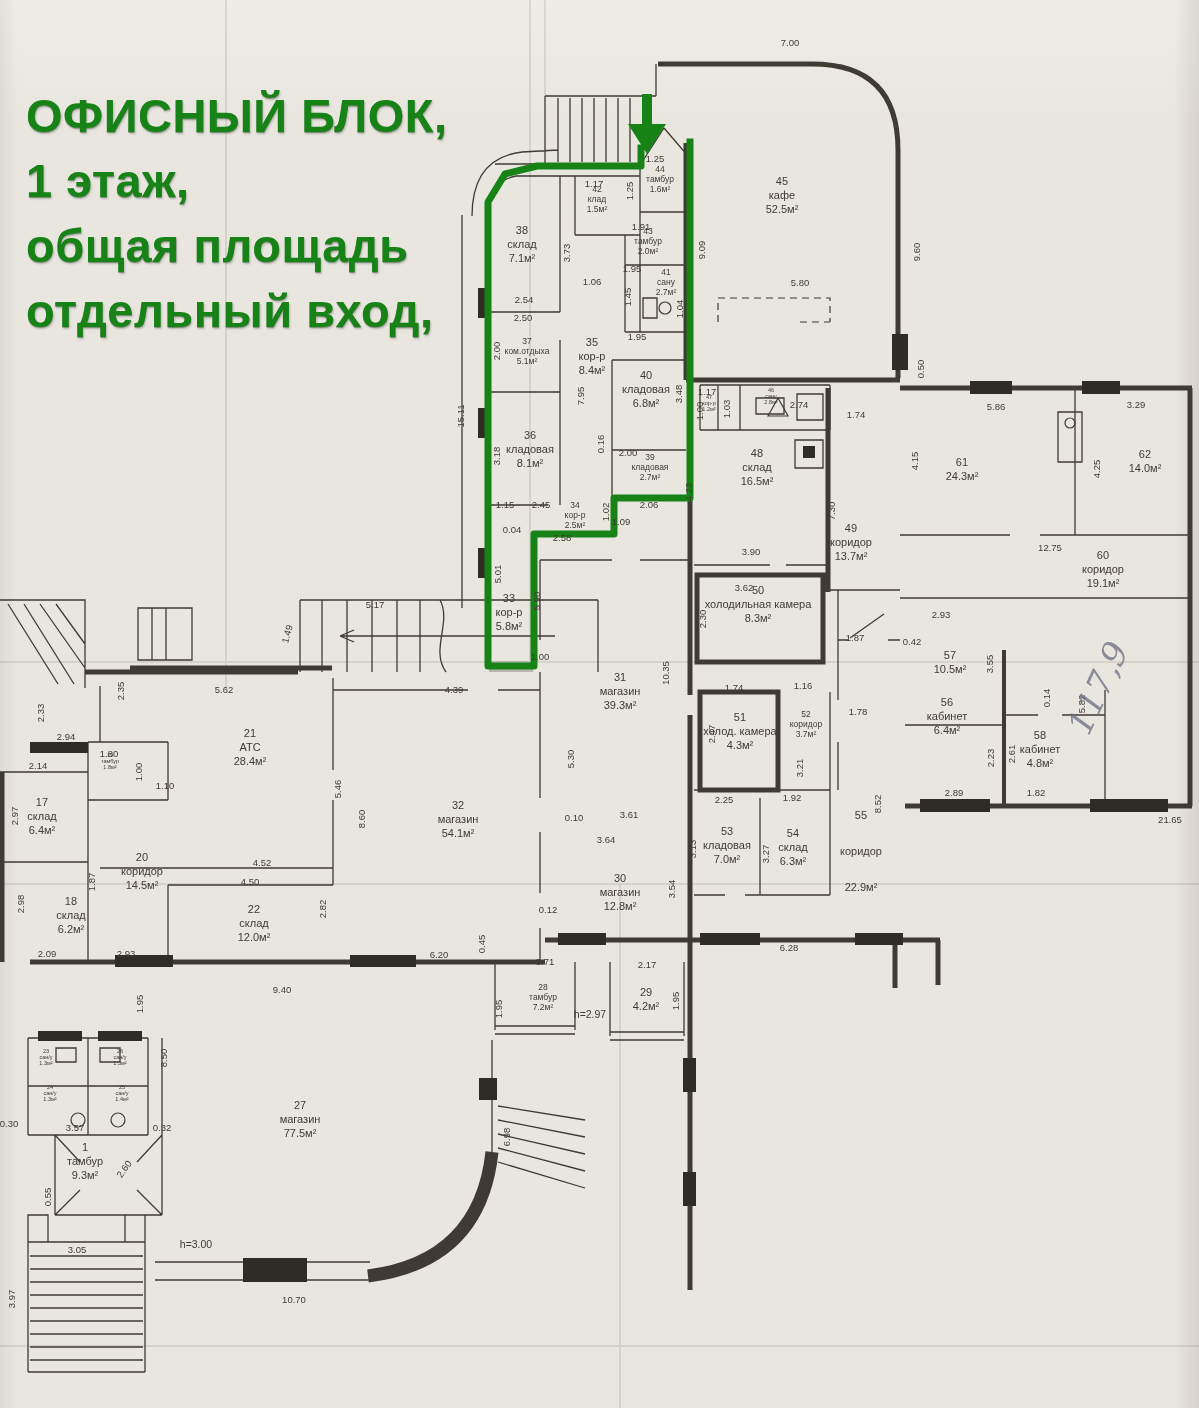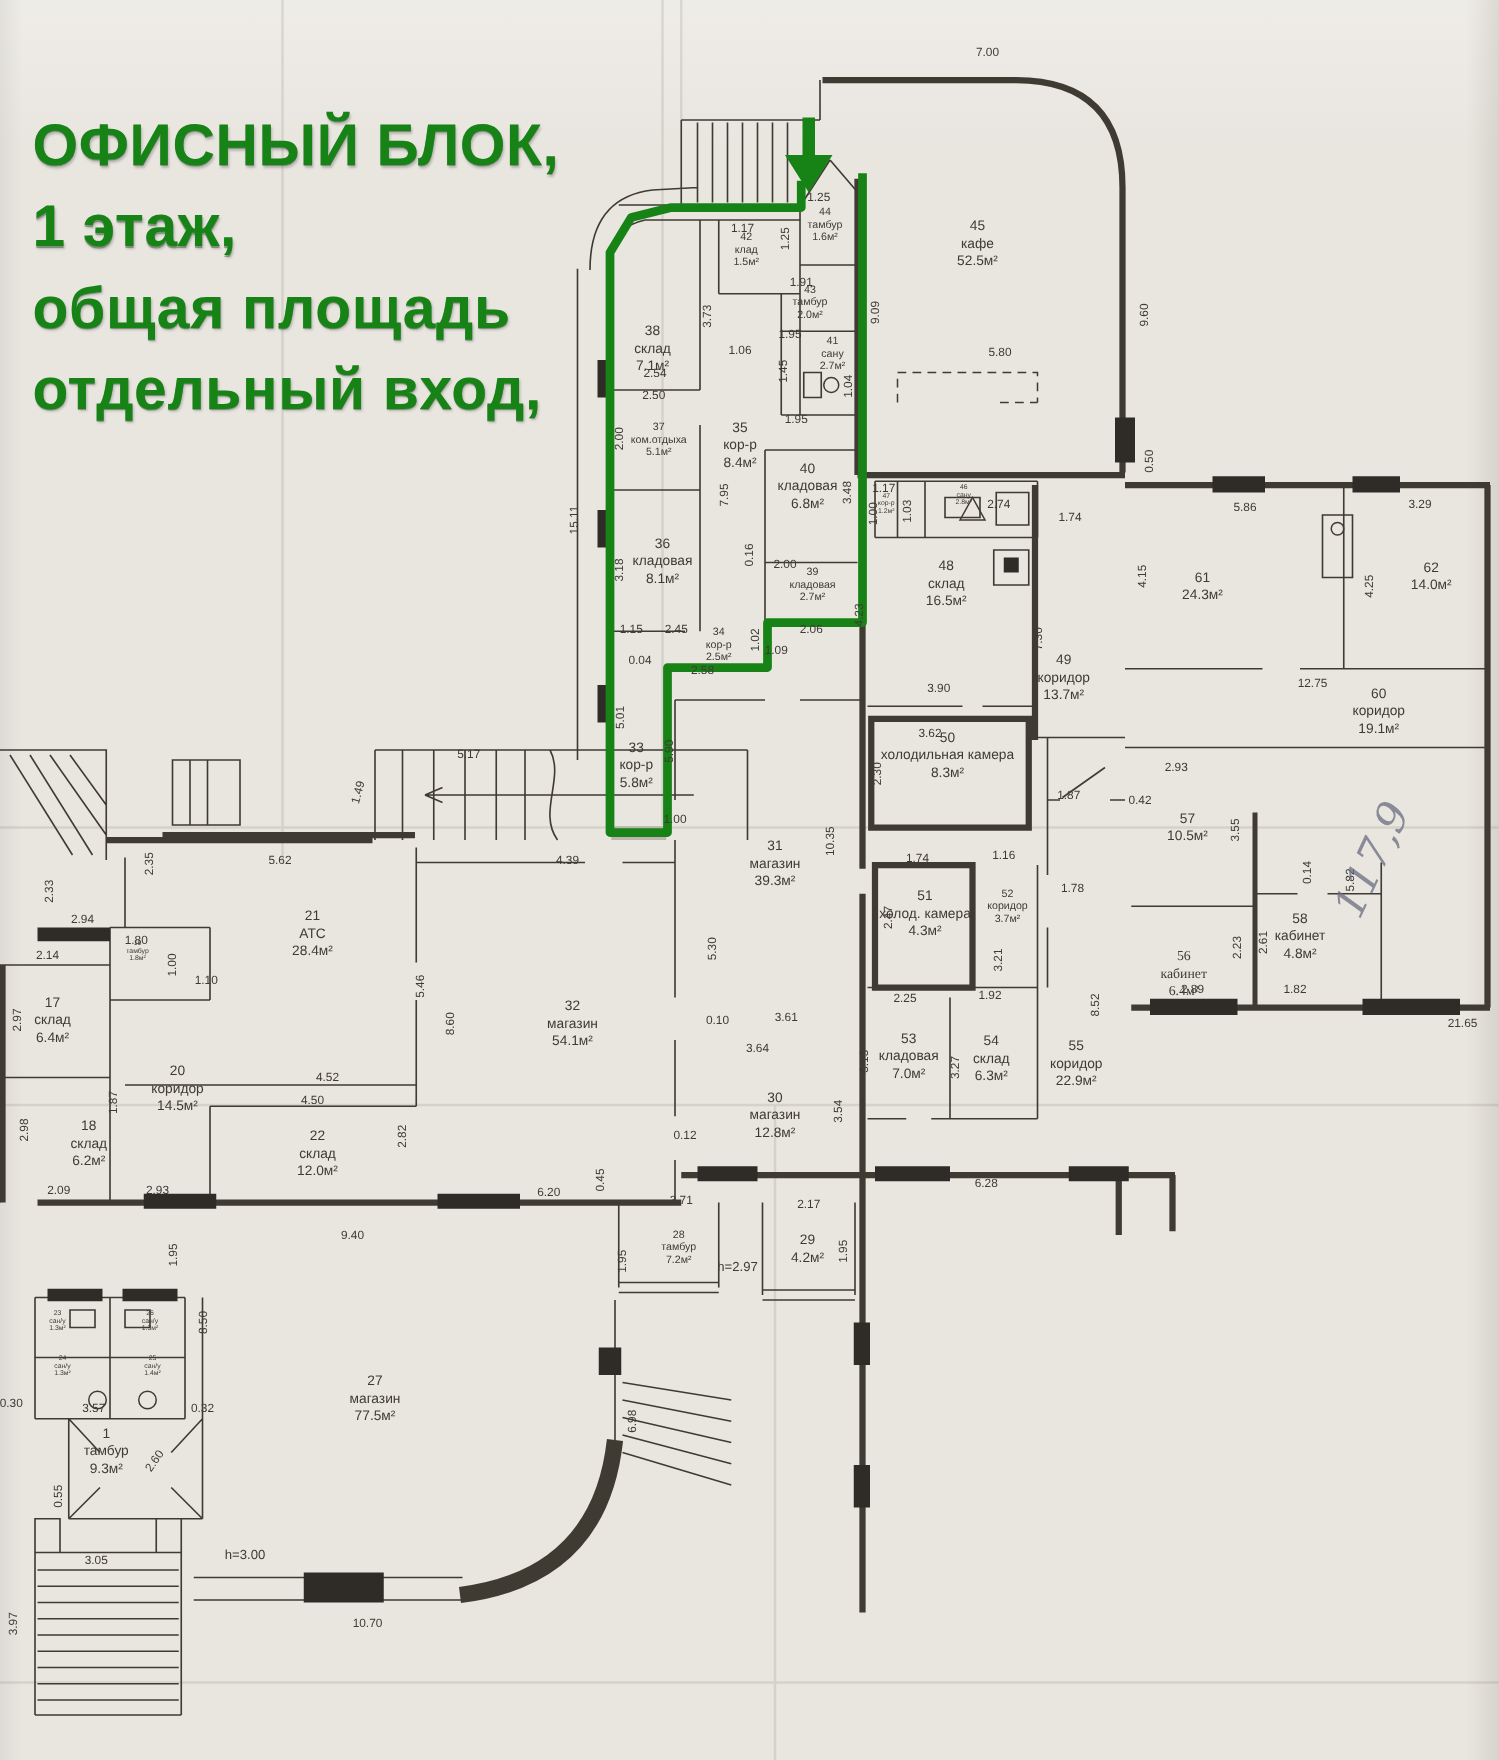--- a/index.html
+++ b/index.html
@@ -184,21 +184,21 @@
       <div class="rl s1" style="left: 648px; top: 242px;">
         <span>43</span>
         <span>тамбур</span>
         <span>2.0м²</span>
       </div>
       <div class="rl s1" style="left: 666px; top: 283px;">
         <span>41</span>
         <span>сану</span>
         <span>2.7м²</span>
       </div>
-      <div class="rl s0" style="left: 522px; top: 245px; margin-top: 35px;">
+      <div class="rl s0" style="left: 522px; top: 245px;">
         <span>38</span>
         <span>склад</span>
         <span>7.1м²</span>
       </div>
       <div class="rl s1" style="left: 527px; top: 352px;">
         <span>37</span>
         <span>ком.отдыха</span>
         <span>5.1м²</span>
       </div>
       <div class="rl s0" style="left: 592px; top: 357px;">
@@ -276,21 +276,21 @@
       </div>
       <div class="rl s1" style="left: 806px; top: 725px;">
         <span>52</span>
         <span>коридор</span>
         <span>3.7м²</span>
       </div>
       <div class="rl s0" style="left: 950px; top: 663px;">
         <span>57</span>
         <span>10.5м²</span>
       </div>
-      <div class="rl s0" style="left: 947px; top: 780px; font-family: Liberation Serif, serif;">
+      <div class="rl s0" style="left: 947px; top: 717px;">
         <span>56</span>
         <span>кабинет</span>
         <span>6.4м²</span>
       </div>
       <div class="rl s0" style="left: 1040px; top: 750px;">
         <span>58</span>
         <span>кабинет</span>
         <span>4.8м²</span>
       </div>
       <div class="rl s0" style="left: 620px; top: 692px;">
@@ -341,21 +341,21 @@
       <div class="rl s0" style="left: 727px; top: 846px;">
         <span>53</span>
         <span>кладовая</span>
         <span>7.0м²</span>
       </div>
       <div class="rl s0" style="left: 793px; top: 848px;">
         <span>54</span>
         <span>склад</span>
         <span>6.3м²</span>
       </div>
-      <div class="rl s0" style="left: 861px; top: 852px;">
+      <div class="rl s0" style="left: 861px; top: 852px; gap: 22px;">
         <span>55</span>
         <span>коридор</span>
         <span>22.9м²</span>
       </div>
       <div class="rl s0" style="left: 646px; top: 1000px;">
         <span>29</span>
         <span>4.2м²</span>
       </div>
       <div class="rl s1" style="left: 543px; top: 998px;">
         <span>28</span>

